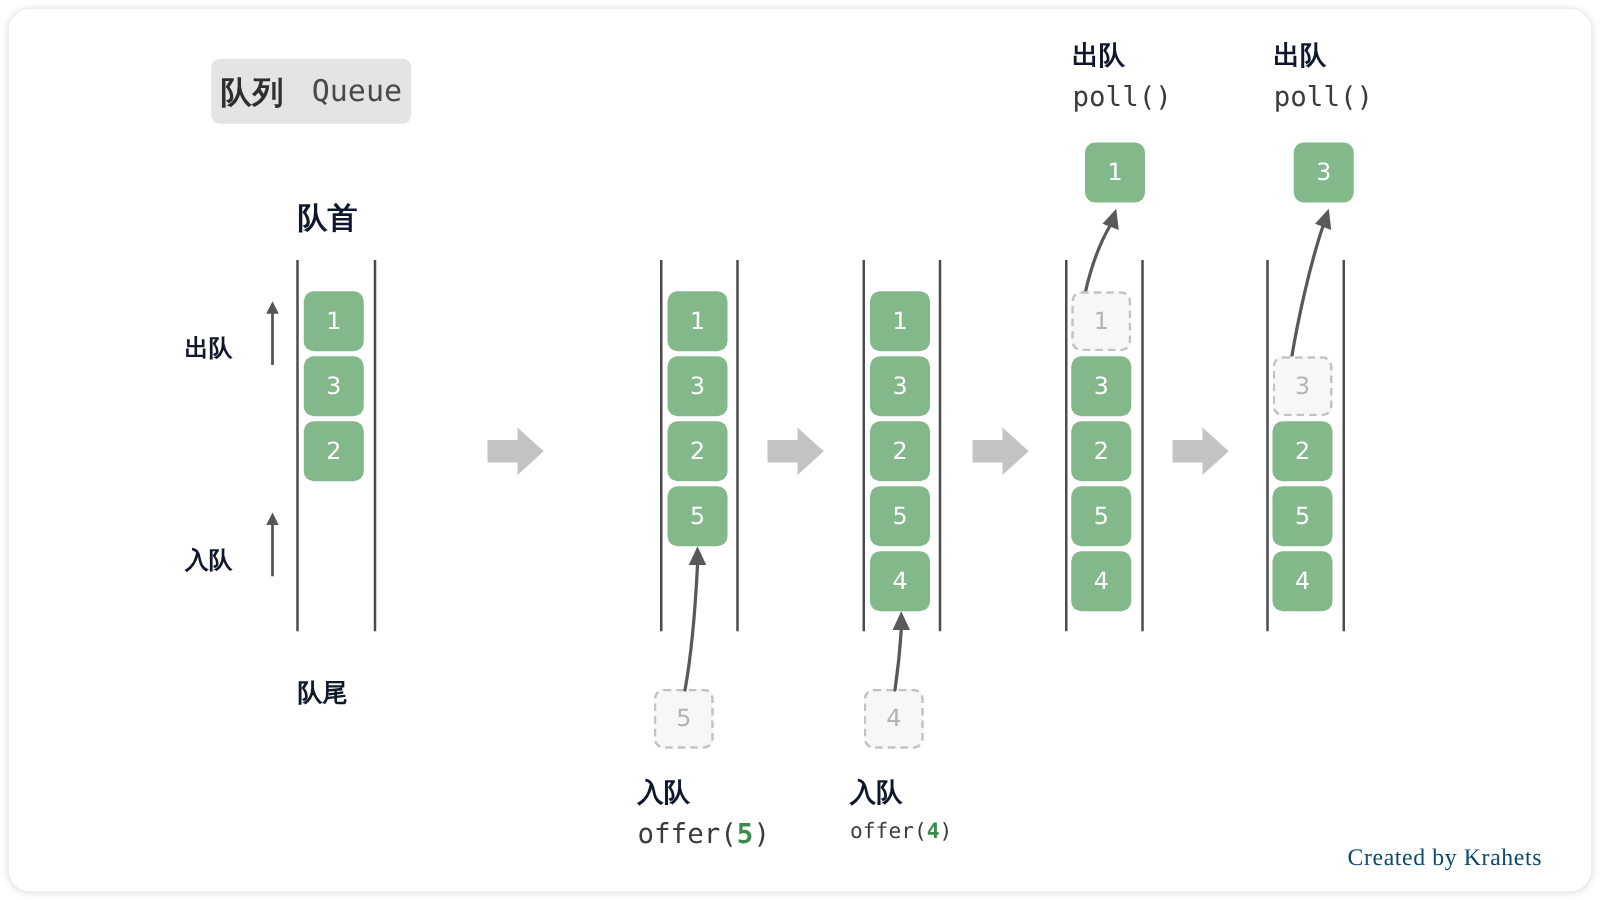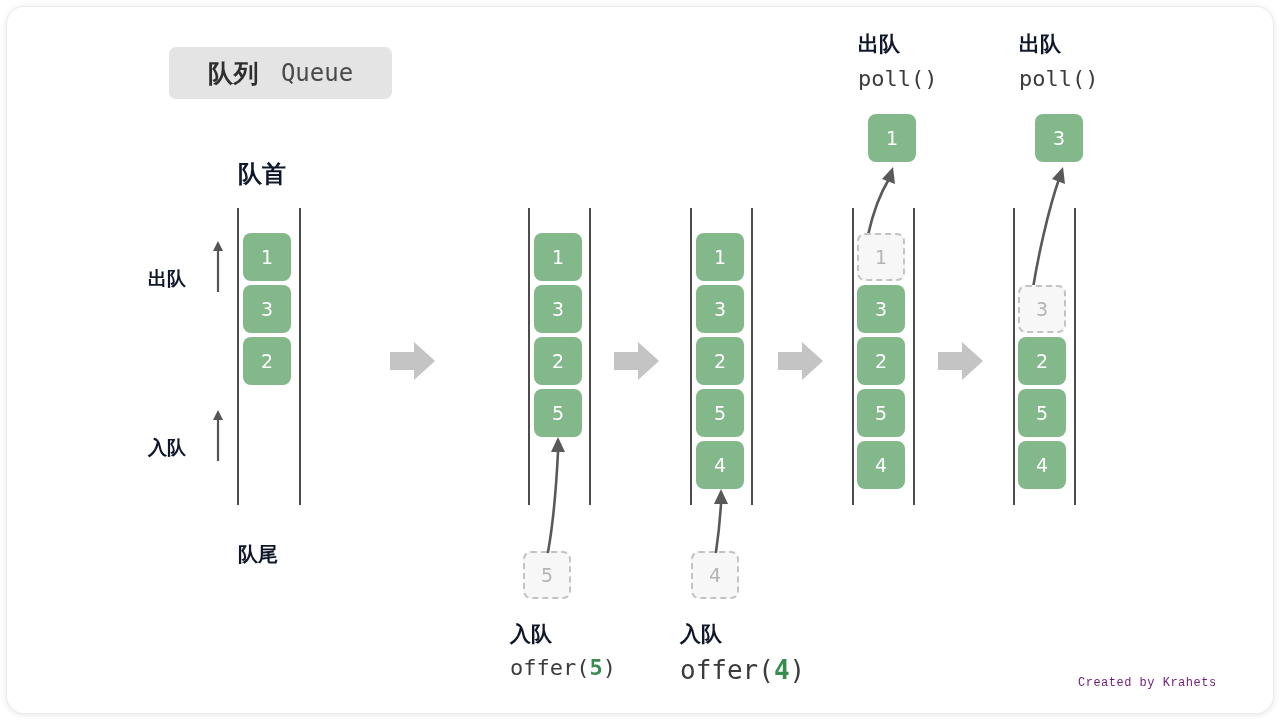--- a/index.html
+++ b/index.html
@@ -23,21 +23,21 @@
     border: 1px solid #ececec;
     box-shadow: 0 1px 6px rgba(0,0,0,0.10);
     box-sizing: border-box;
   }
 
   .abs { position: absolute; }
 
   
   .title-chip {
     left: 169px; top: 47px;
-    width: 223px; height: 52px;
+    width: 160px; height: 52px;
     background: #e4e4e4;
     border-radius: 7px;
     display: flex; align-items: center; justify-content: center;
     gap: 22px;
   }
   .title-cn {
     font-size: 25px; font-weight: bold; color: #2f2f2f;
     font-family: "DejaVu Sans", "Liberation Sans", sans-serif;
     letter-spacing: 0.5px;
   }
@@ -85,23 +85,23 @@
   }
 
   
   .sep-arrow { width: 46px; height: 42px; }
 
   
   .updown { width: 16px; height: 52px; }
 
   
   .credit {
-    font-family: Liberation Mono, monospace;
-    font-size: 12px;
-    color: #701a75;
+    font-family: Liberation Serif, serif;
+    font-size: 19px;
+    color: #0c4a6e;
     letter-spacing: 0.5px;
     white-space: nowrap;
   }
   svg { display: block; overflow: visible; }
 </style>
 </head>
 <body>
 
 <div id="stage">
   <div class="card"></div>
@@ -181,21 +181,21 @@
 
   <div class="abs cell ghost" style="left:691px; top:551px;">4</div>
   <div class="abs" style="left:700px; top:486px; width:44px; height:68px;">
     <svg width="44" height="68" viewBox="0 0 44 68">
       <path d="M 16 66 C 18 52, 20 34, 21 18" stroke="#595959" stroke-width="2.6" fill="none" stroke-linecap="round"></path>
       <polygon points="21,3 14,18 28,18" fill="#595959"></polygon>
     </svg>
   </div>
 
   <div class="abs lbl-cn" style="left:680px; top:620px; font-size:21px;">入队</div>
-  <div class="abs lbl-mono" style="left:680px; top:655px; font-size:26px;">
+  <div class="abs lbl-mono" style="left:680px; top:655px; font-size:17px;">
     <span>offer(</span><span style="color:#3a8c4e; font-weight:bold;">4</span><span>)</span>
   </div>
 
   <div class="abs sep-arrow" style="left:778px; top:340px;">
     <svg width="46" height="42" viewBox="0 0 46 42">
       <polygon points="0,12 24,12 24,2 45,21 24,40 24,30 0,30" fill="#c4c4c4"></polygon>
     </svg>
   </div>
 
   <div class="abs lbl-cn" style="left:858px; top:30px; font-size:21px;">出队</div>

